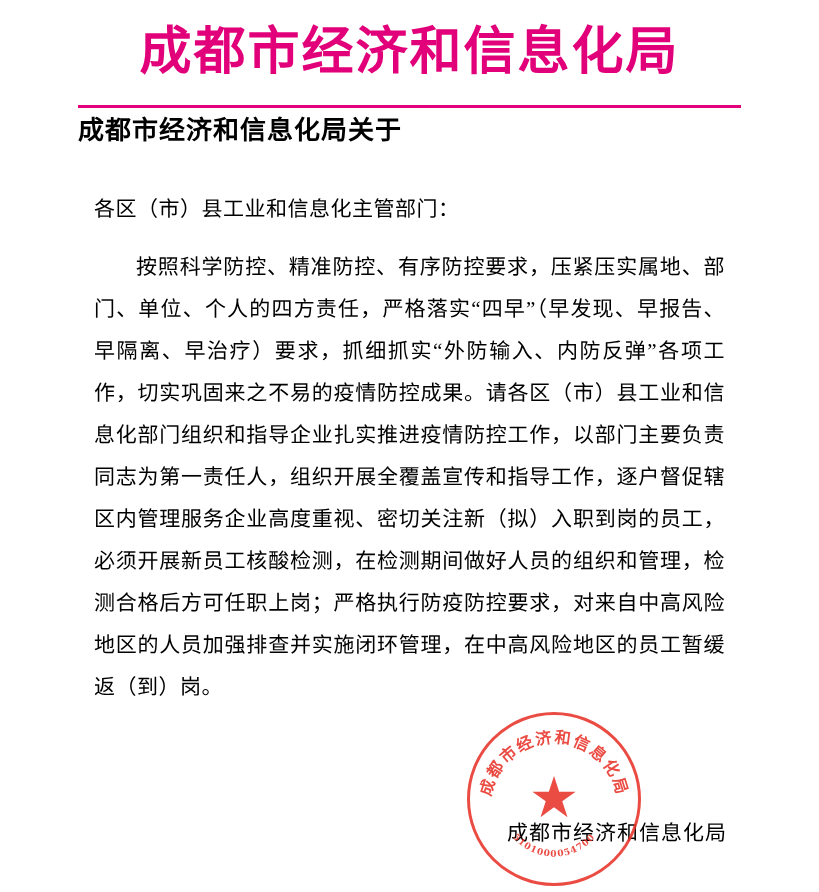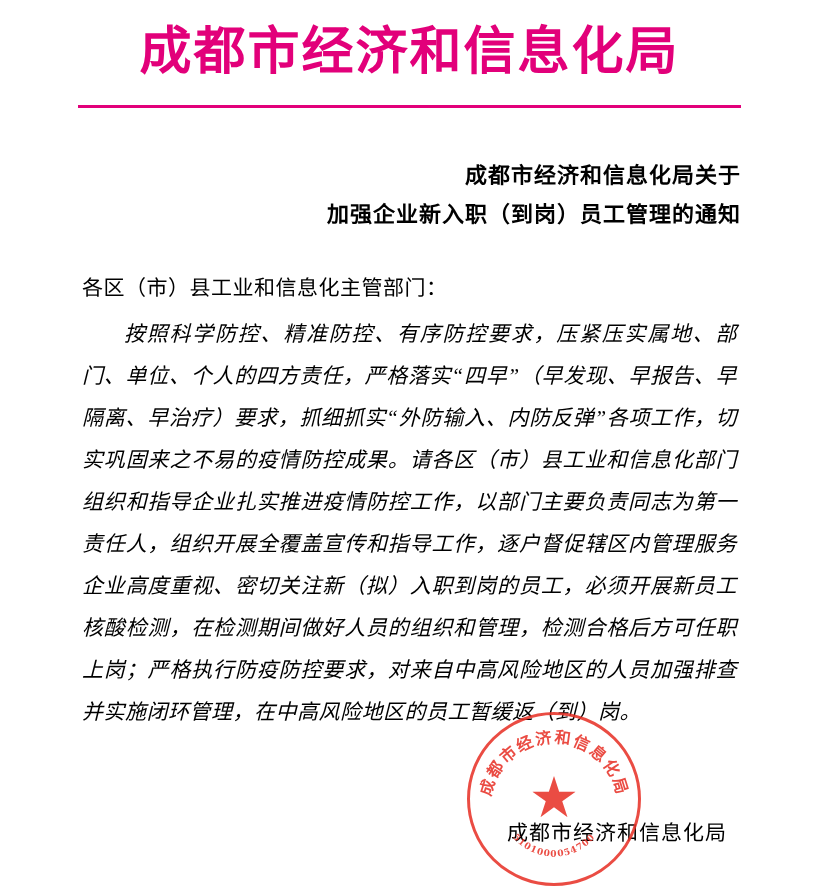--- a/index.html
+++ b/index.html
@@ -40,51 +40,49 @@
   }
   .masthead-rule {
     margin-top: 22px;
     height: 3px;
     background: #e2007a;
     width: 100%;
   }
 
   
   .doc-title {
-    margin-top: 48px;
-    text-align: right;
+    text-align: left;
     font-family: "DejaVu Serif", "Liberation Serif", serif;
     font-weight: bold;
-    font-size: 22px;
+    font-size: 26px;
     line-height: 1.75;
     letter-spacing: 1px;
   }
   .doc-title-line {
     display: block;
     white-space: nowrap;
   }
 
   
   .body-block {
     margin-top: 34px;
     font-size: 21px;
     line-height: 42px;
     letter-spacing: 0.5px;
   }
   .para {
-    margin: 4px;
+    margin: 16px;
     text-align: justify;
     text-justify: inter-ideograph;
   }
   .para.indent {
     text-indent: 2em;
   }
   .para + .para {
     margin-top: 0;
-    font-style: italic;
   }
   .para.gap {
     margin-top: 18px;
   }
 
   
   .sign-block {
     position: absolute;
     right: 92px;
     bottom: 38px;
@@ -148,21 +146,20 @@
 
 <div class="page">
 
   <div class="masthead">
     <div class="masthead-title">成都市经济和信息化局</div>
     <div class="masthead-rule"></div>
   </div>
 
   <div class="doc-title">
     <span class="doc-title-line">成都市经济和信息化局关于</span>
-    <span class="doc-title-line">加强企业新入职（到岗）员工管理的通知</span>
   </div>
 
   <div class="body-block">
     <p class="para">各区（市）县工业和信息化主管部门：</p>
     <p class="para indent">按照科学防控、精准防控、有序防控要求，压紧压实属地、部门、单位、个人的四方责任，严格落实“四早”（早发现、早报告、早隔离、早治疗）要求，抓细抓实“外防输入、内防反弹”各项工作，切实巩固来之不易的疫情防控成果。请各区（市）县工业和信息化部门组织和指导企业扎实推进疫情防控工作，以部门主要负责同志为第一责任人，组织开展全覆盖宣传和指导工作，逐户督促辖区内管理服务企业高度重视、密切关注新（拟）入职到岗的员工，必须开展新员工核酸检测，在检测期间做好人员的组织和管理，检测合格后方可任职上岗；严格执行防疫防控要求，对来自中高风险地区的人员加强排查并实施闭环管理，在中高风险地区的员工暂缓返（到）岗。</p>
   </div>
 
   <div class="sign-block">
     <span class="sign-line">成都市经济和信息化局</span>
   </div>

